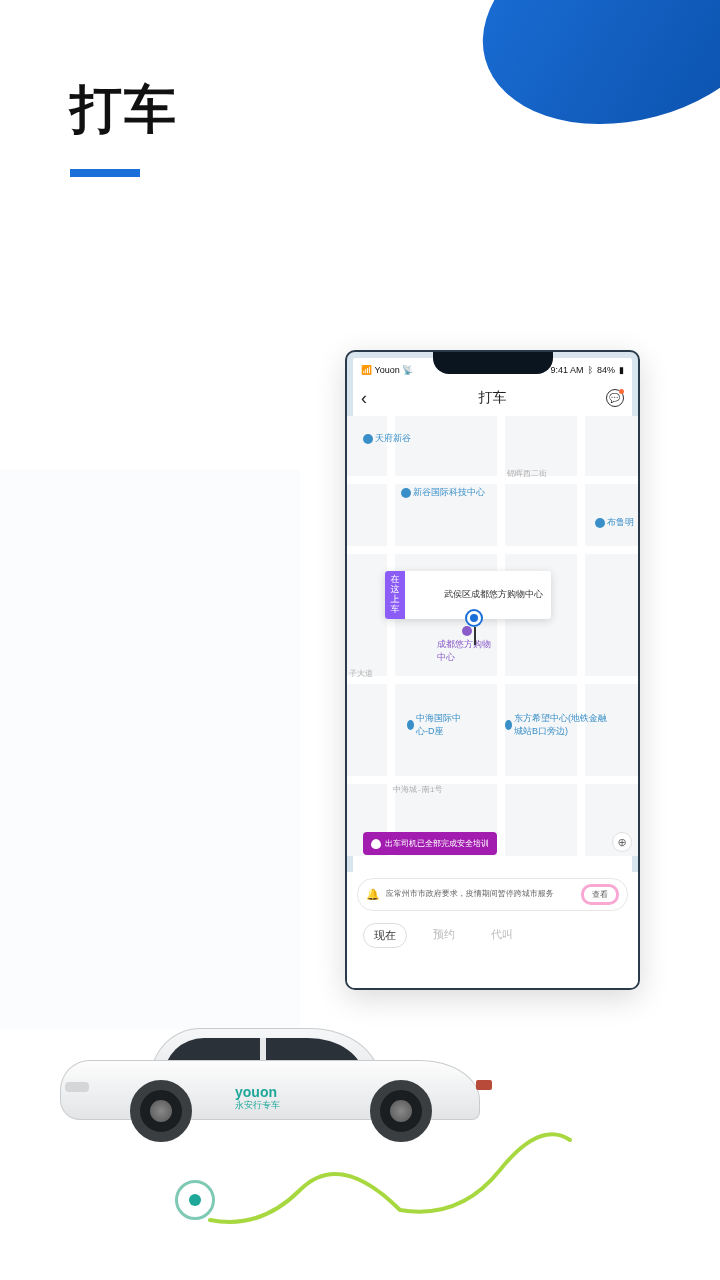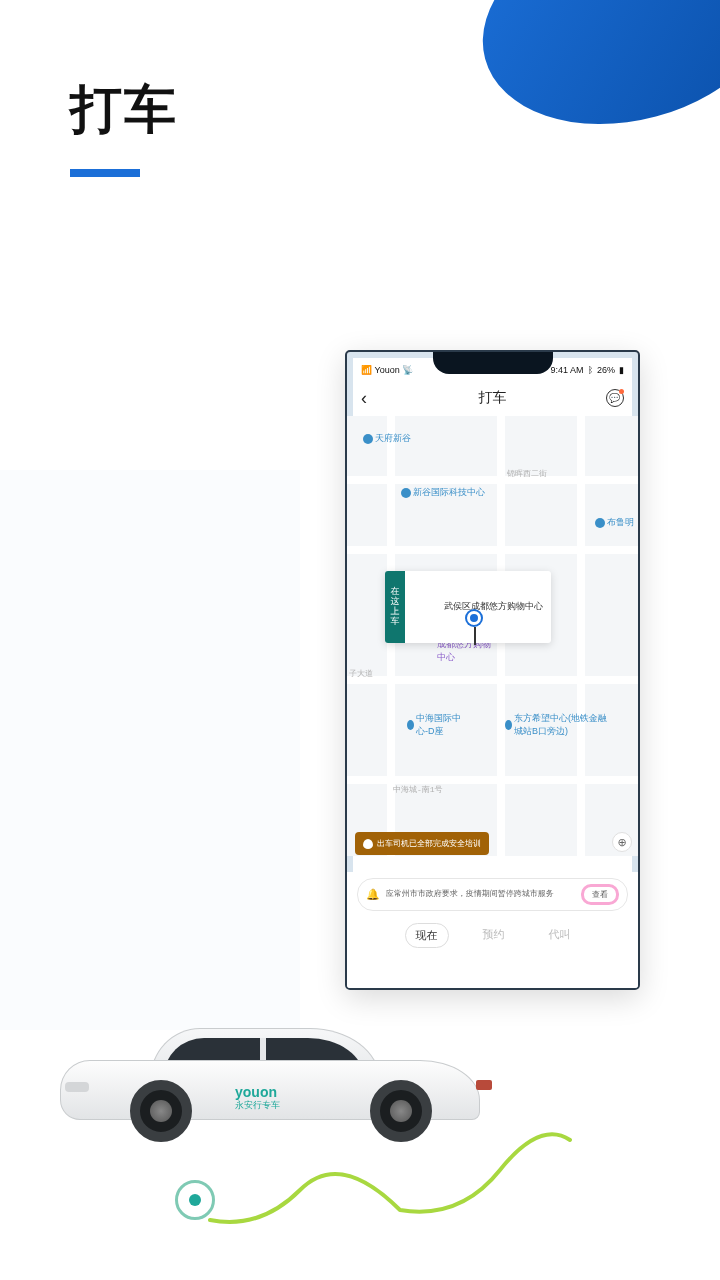--- a/index.html
+++ b/index.html
@@ -50,21 +50,21 @@
 }
 
 
 .phone {
   position: absolute;
   top: 350px;
   left: 345px;
   width: 295px;
   height: 640px;
   background: #fff;
-  border-radius: 5px;
+  border-radius: 10px;
   border: 2px solid #2a3a4a;
   box-shadow: 0 8px 30px rgba(0,0,0,.15), inset 0 0 0 6px #d8e4ee;
   overflow: hidden;
 }
 .notch {
   position: absolute;
   top: 0; left: 50%;
   transform: translateX(-50%);
   width: 120px; height: 22px;
   background: #0a1520;
@@ -163,23 +163,23 @@
   position: absolute;
   top: 155px; left: 38px;
   display: flex;
   box-shadow: 0 2px 8px rgba(0,0,0,.15);
   border-radius: 3px;
   overflow: hidden;
   background: #fff;
   font-size: 9px;
 }
 .callout-badge {
-  background: #0f766e;
+  background: #8b5cf6;
   color: #fff;
-  padding: 16px 5px;
+  padding: 4px 5px;
   line-height: 1.1;
   width: 20px;
   text-align: center;
 }
 .callout-text {
   padding: 4px 8px;
   color: #333;
   display: flex;
   align-items: center;
   margin-left: 31px;
@@ -219,22 +219,22 @@
   border: 1px solid #e0e0e0;
   display: flex;
   align-items: center;
   justify-content: center;
   font-size: 11px;
   color: #666;
 }
 
 .safety-chip {
   position: absolute;
-  left: 8px; top: 416px;
-  background: #a16207;
+  left: 16px; top: 416px;
+  background: #a21caf;
   color: #fff;
   font-size: 8px;
   padding: 6px 8px;
   border-radius: 4px;
   display: flex;
   align-items: center;
   gap: 4px;
 }
 .shield {
   width: 10px; height: 10px;
@@ -272,23 +272,22 @@
 .notice-btn {
   border: 3px solid #f9a8d4;
   border-radius: 10px;
   padding: 2px 8px;
   font-size: 8px;
   color: #555;
 }
 
 .tabs {
   display: flex;
-  gap: 24px;
+  gap: 16px;
   padding: 0 6px;
-  justify-content: center;
 }
 .tab {
   font-size: 11px;
   color: #bbb;
   padding: 4px 10px;
 }
 .tab.active {
   color: #333;
   border: 1px solid #ddd;
   border-radius: 14px;
@@ -445,21 +444,21 @@
 
   <div class="statusbar">
     <div>
       <span>📶</span>
       <span>Youon</span>
       <span>📡</span>
     </div>
     <div class="right">
       <span>9:41 AM</span>
       <span>ᛒ</span>
-      <span>26%</span>
+      <span>84%</span>
       <span>▮</span>
     </div>
   </div>
 
   <div class="nav">
     <div class="nav-back">‹</div>
     <div class="nav-title">打车</div>
     <div class="nav-chat">
       <span>💬</span>
     </div>

